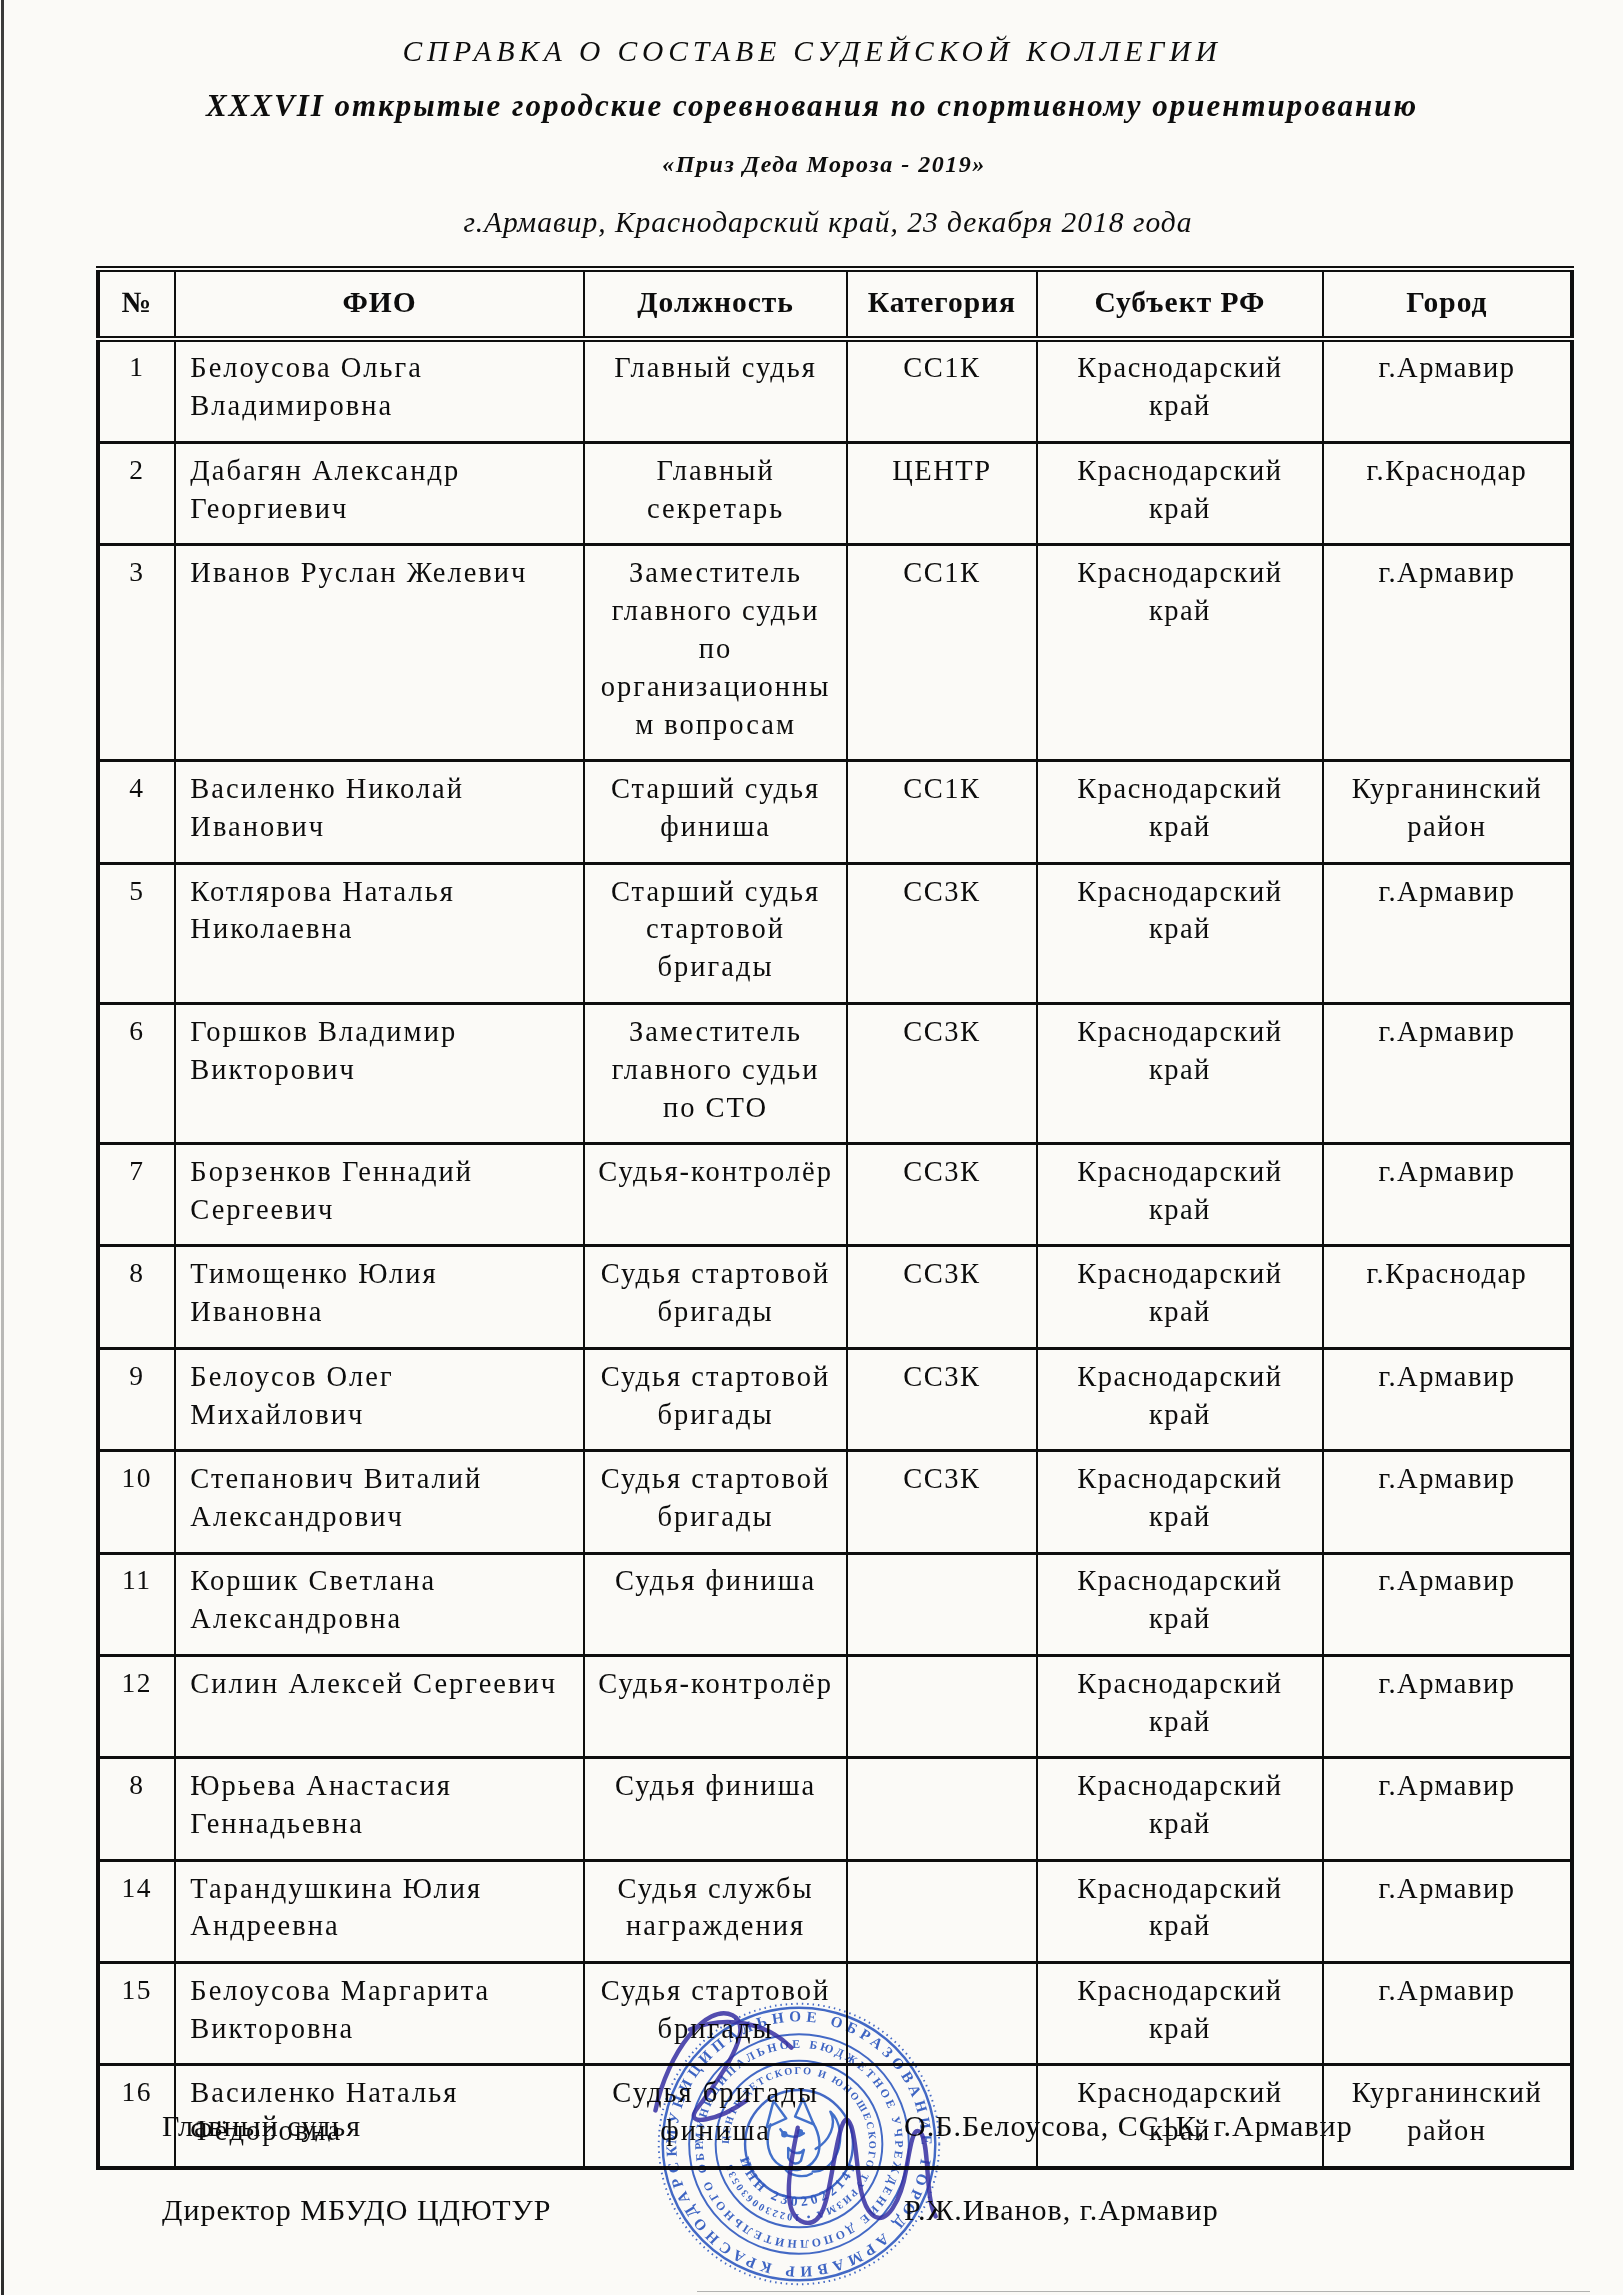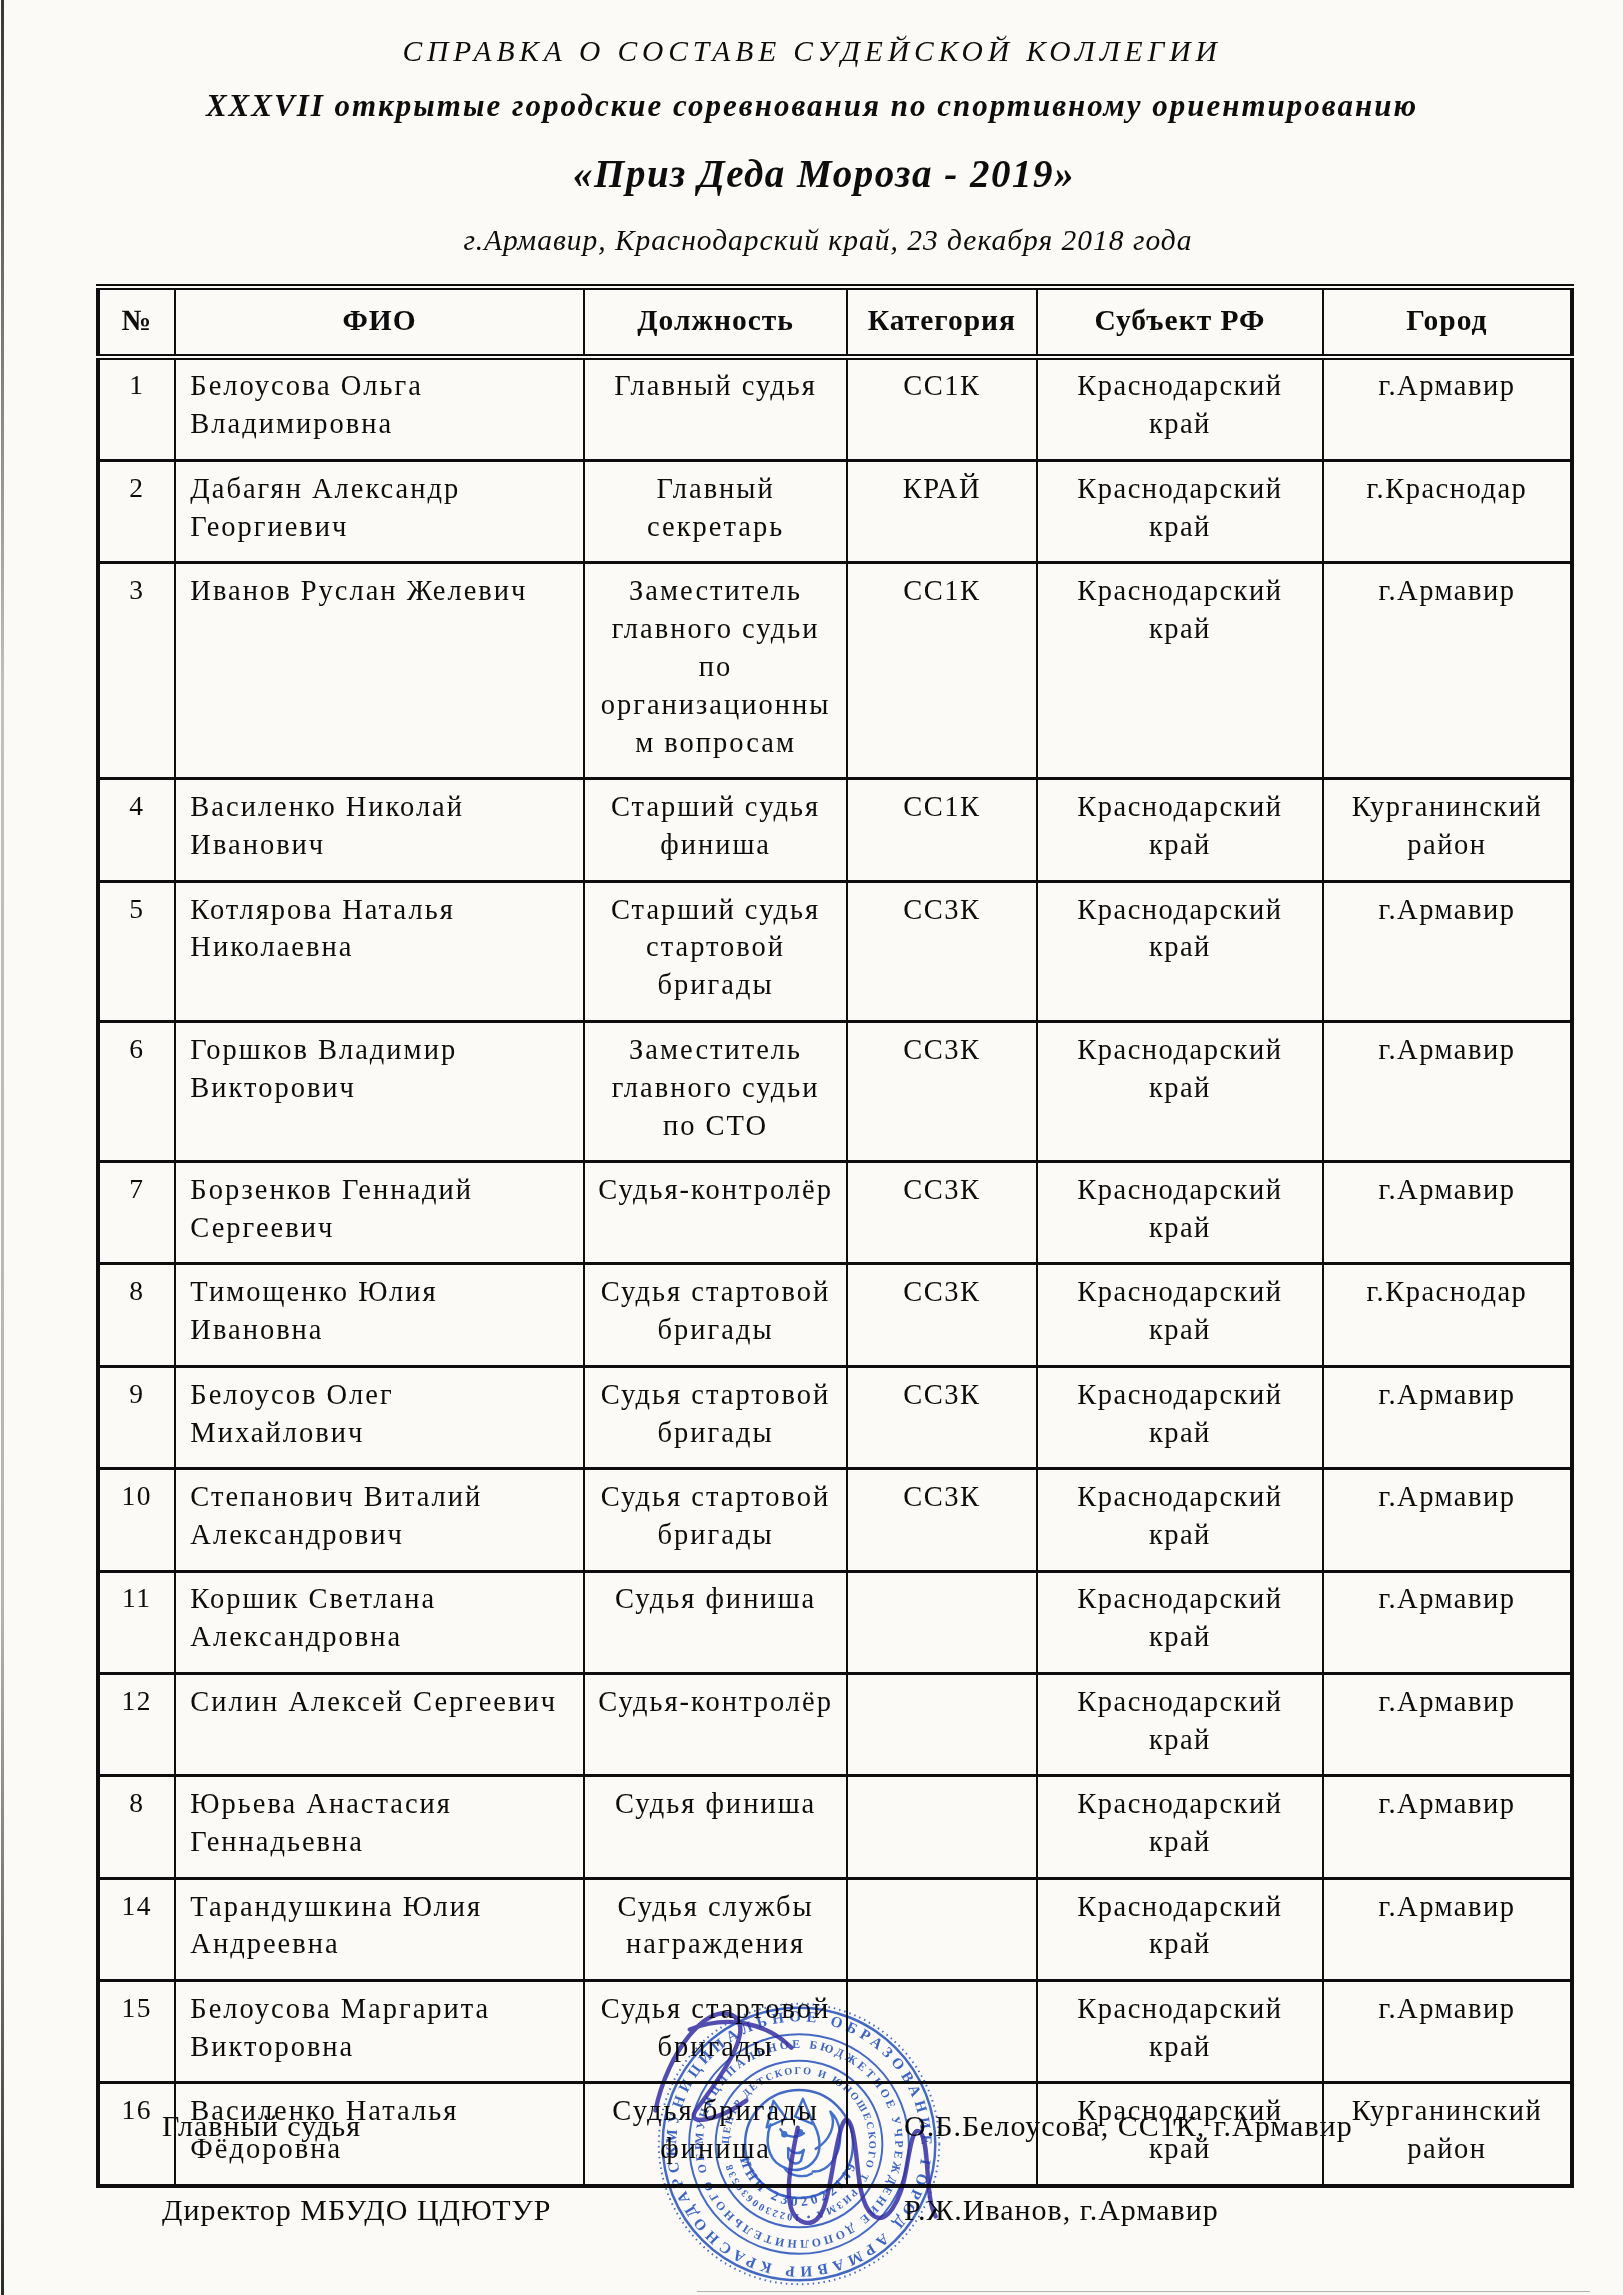--- a/index.html
+++ b/index.html
@@ -10,21 +10,21 @@
     color:#0d0d0d;overflow:hidden;
   }
   
   .edge-left{position:absolute;left:1px;top:0;width:2.5px;height:100%;
     background:linear-gradient(180deg,rgba(20,20,20,.85),rgba(20,20,20,.25) 30%,rgba(20,20,20,.3) 70%,rgba(20,20,20,.9));}
   .edge-bottom{position:absolute;right:34px;bottom:2.9px;width:55%;height:1.5px;background:rgba(70,70,70,.4);}
 
   .titles{padding-top:35px;text-align:center;font-style:italic;}
   .t1{font-size:29.5px;letter-spacing:4.9px;margin-bottom:19.6px;}
   .t2{font-size:31px;font-weight:bold;letter-spacing:2px;margin-bottom:27.5px;}
-  .t3{font-size:39px;font-weight:bold;letter-spacing:1.5px;margin-bottom:27.5px;padding-left:24px;}
+  .t3{font-size:24px;font-weight:bold;letter-spacing:1.5px;margin-bottom:27.5px;padding-left:24px;}
   .t4{font-size:29.5px;letter-spacing:1px;margin-bottom:27.5px;padding-left:32px;}
 
   table.judges{
     width:1478px;margin-left:96px;border-collapse:collapse;table-layout:fixed;
     border:4.4px solid #0e0e0e;border-top:6.9px double #0e0e0e;
   }
   .judges th,.judges td{
     border:2px solid #0e0e0e;border-bottom:3.9px solid #0e0e0e;
     vertical-align:top;overflow-wrap:break-word;
   }
@@ -86,21 +86,21 @@
         <td class="c1">Белоусова Ольга Владимировна</td>
         <td class="c2">Главный судья</td>
         <td class="c3">СС1К</td>
         <td class="c4">Краснодарский край</td>
         <td class="c5">г.Армавир</td>
       </tr>
       <tr>
         <td class="c0">2</td>
         <td class="c1">Дабагян Александр Георгиевич</td>
         <td class="c2">Главный секретарь</td>
-        <td class="c3">КРАЙ</td>
+        <td class="c3">ЦЕНТР</td>
         <td class="c4">Краснодарский край</td>
         <td class="c5">г.Краснодар</td>
       </tr>
       <tr>
         <td class="c0">3</td>
         <td class="c1">Иванов Руслан Желевич</td>
         <td class="c2">Заместитель главного судьи по организационным вопросам</td>
         <td class="c3">СС1К</td>
         <td class="c4">Краснодарский край</td>
         <td class="c5">г.Армавир</td>

